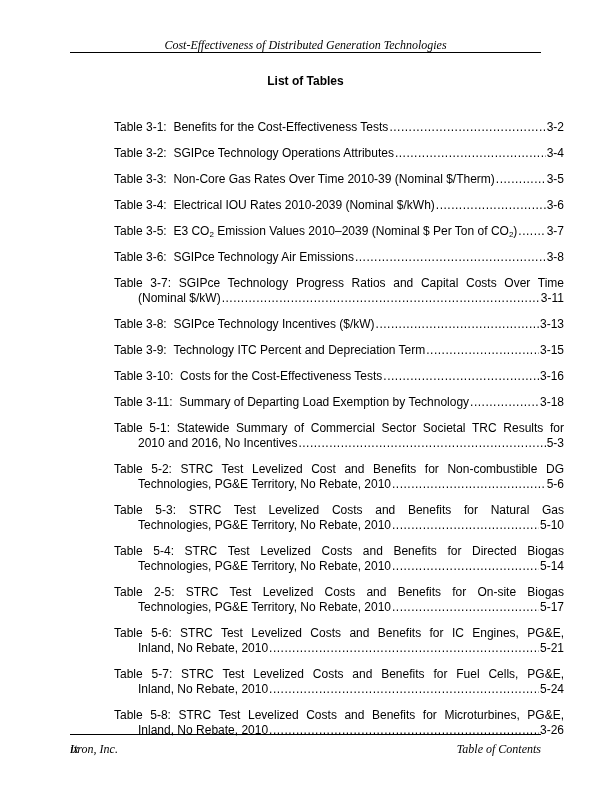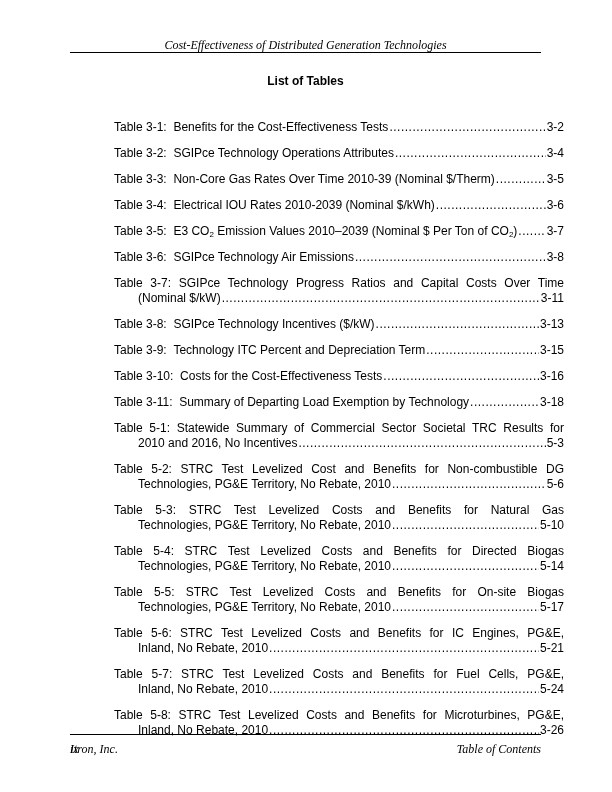--- a/index.html
+++ b/index.html
@@ -155,21 +155,21 @@
       </div>
       <div class="entry multi">
         <div class="first-line"><span>Table 5-4:  </span>STRC Test Levelized Costs and Benefits for Directed Biogas</div>
         <div class="line cont">
           <span class="txt">Technologies, PG&amp;E Territory, No Rebate, 2010</span>
           <span class="leader"></span>
           <span class="pg">5-14</span>
         </div>
       </div>
       <div class="entry multi">
-        <div class="first-line"><span>Table 5-5:  </span>STRC Test Levelized Costs and Benefits for On-site Biogas</div>
+        <div class="first-line"><span>Table 2-5:  </span>STRC Test Levelized Costs and Benefits for On-site Biogas</div>
         <div class="line cont">
           <span class="txt">Technologies, PG&amp;E Territory, No Rebate, 2010</span>
           <span class="leader"></span>
           <span class="pg">5-17</span>
         </div>
       </div>
       <div class="entry multi">
         <div class="first-line"><span>Table 5-6:  </span>STRC Test Levelized Costs and Benefits for IC Engines, PG&amp;E,</div>
         <div class="line cont">
           <span class="txt">Inland, No Rebate, 2010</span>

